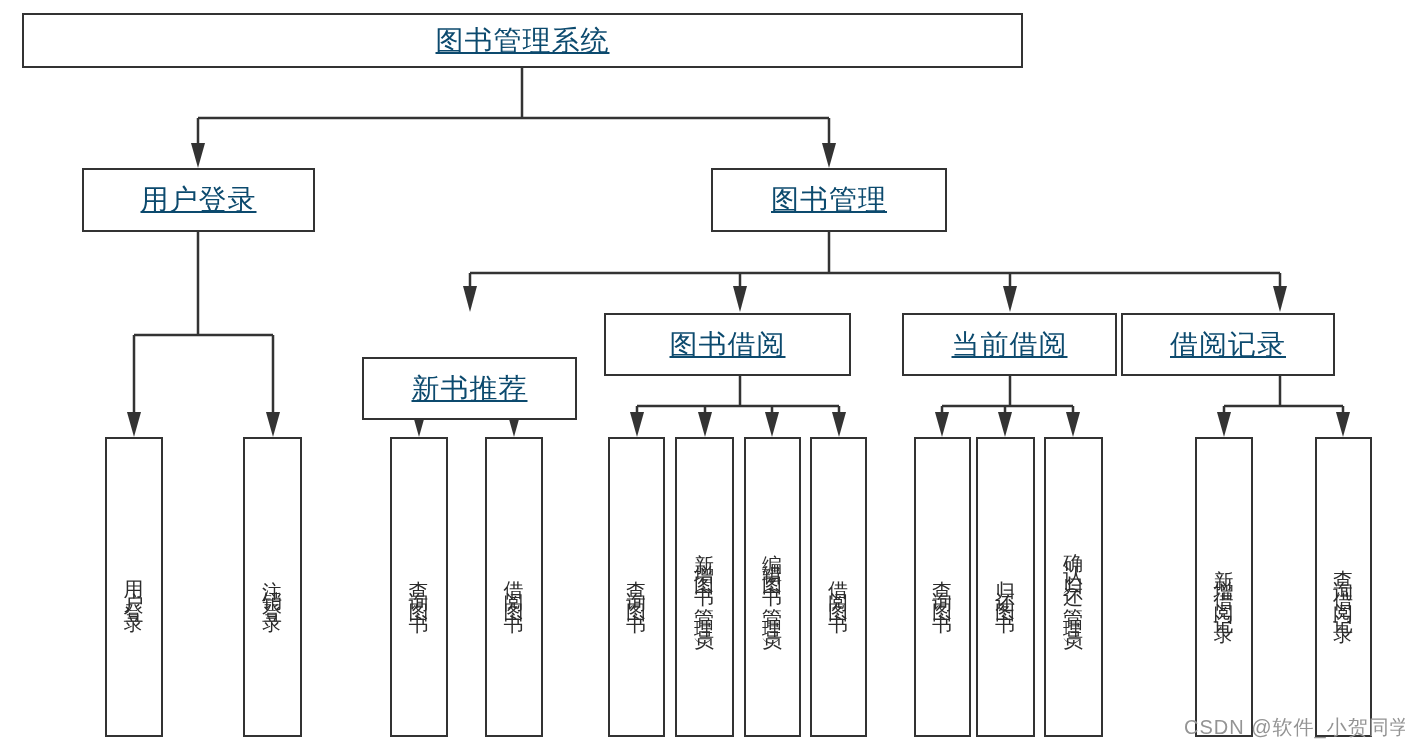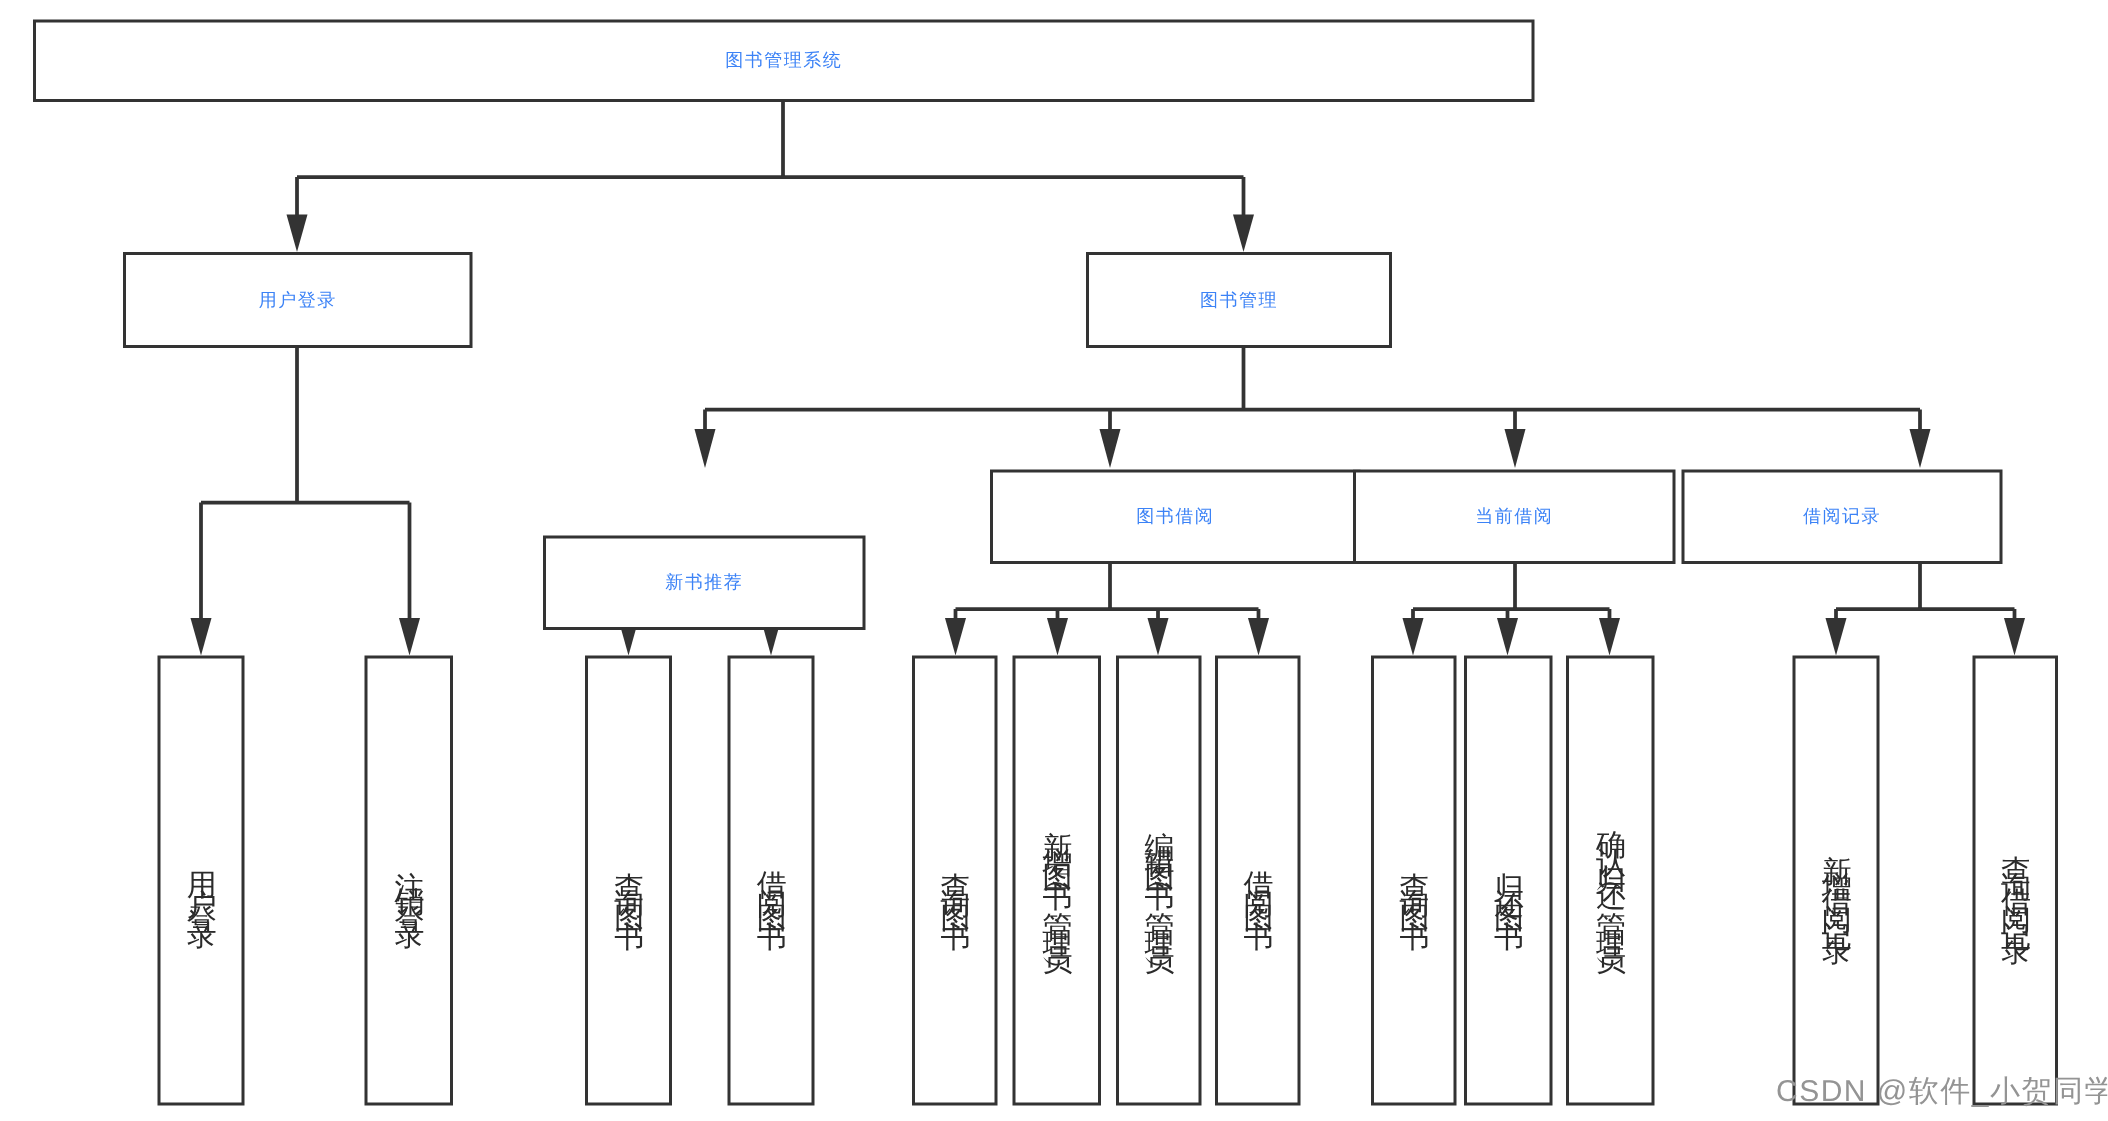--- a/index.html
+++ b/index.html
@@ -21,24 +21,25 @@
     left: 0; top: 0;
     width: 1405px; height: 747px;
   }
   .node {
     position: absolute;
     border: 2.5px solid #333333;
     background: #ffffff;
     display: flex;
     align-items: center;
     justify-content: center;
-    color: #3b82f6;
-    font-size: 12px;
+    color: #0c4a6e;
+    font-size: 28px;
     letter-spacing: 1px;
     z-index: 2;
+    text-decoration: underline;
   }
   .leaf {
     position: absolute;
     top: 437px;
     height: 300px;
     border: 2.5px solid #333333;
     background: #ffffff;
     display: flex;
     align-items: center;
     justify-content: center;
@@ -49,23 +50,23 @@
     text-orientation: mixed;
     font-size: 20px;
     letter-spacing: 11px;
     line-height: 1.1;
     color: #2b2b2b;
     white-space: nowrap;
   }
   
   .n-root          { left: 22px;   top: 13px;  width: 1001px; height: 55px; }
   .n-user-login    { left: 82px;   top: 168px; width: 233px;  height: 64px; }
-  .n-book-mgmt     { left: 711px;  top: 168px; width: 204px;  height: 64px; margin-left: 13px; }
+  .n-book-mgmt     { left: 711px;  top: 168px; width: 236px;  height: 64px; }
   .n-new-books     { left: 362px;  top: 313px; width: 215px;  height: 63px; margin-top: 44px; }
-  .n-book-borrow   { left: 660px;  top: 313px; width: 247px;  height: 63px; }
+  .n-book-borrow   { left: 604px;  top: 313px; width: 247px;  height: 63px; }
   .n-current-borrow{ left: 902px;  top: 313px; width: 215px;  height: 63px; text-align: right; }
   .n-records       { left: 1121px; top: 313px; width: 214px;  height: 63px; justify-content: center; }
   .lf-a1 { left: 105px;  width: 58px; }
   .lf-a2 { left: 243px;  width: 59px; }
   .lf-b1 { left: 390px;  width: 58px; }
   .lf-b2 { left: 485px;  width: 58px; }
   .lf-c1 { left: 608px;  width: 57px; }
   .lf-c2 { left: 675px;  width: 59px; }
   .lf-c3 { left: 744px;  width: 57px; }
   .lf-c4 { left: 810px;  width: 57px; }

